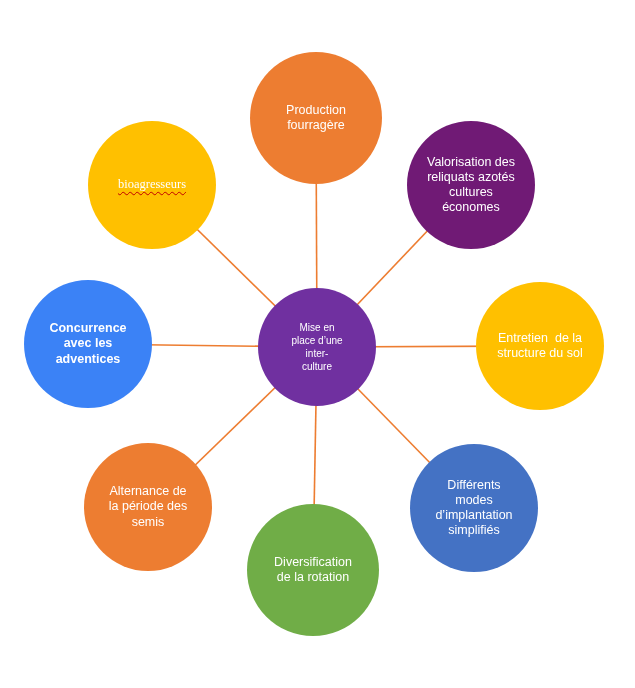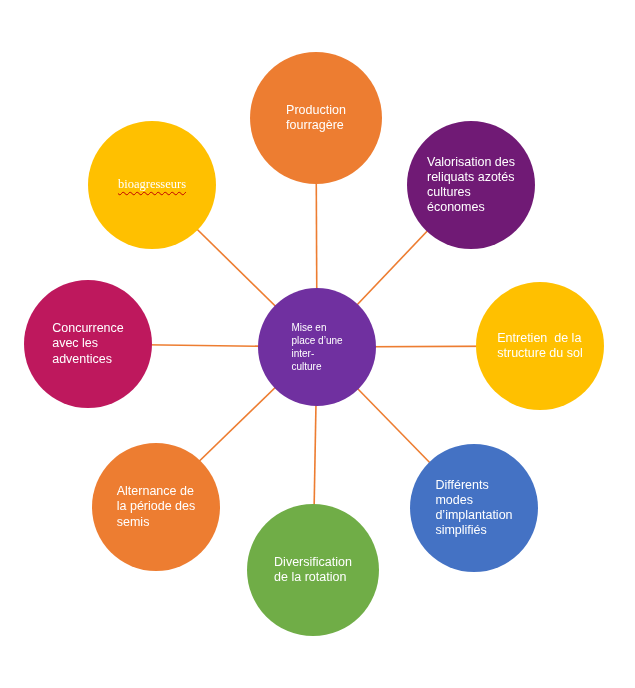--- a/index.html
+++ b/index.html
@@ -21,37 +21,38 @@
     top: 0;
     width: 635px;
     height: 688px;
   }
   .node {
     position: absolute;
     border-radius: 50%;
     display: flex;
     align-items: center;
     justify-content: center;
+    text-align: center;
     color: #ffffff;
     font-size: 12.5px;
     line-height: 1.22;
     white-space: pre-wrap;
     box-sizing: border-box;
     padding: 6px;
   }
   .center-node {
     font-size: 10px;
     line-height: 1.3;
   }
   .n0 { left: 250px; top: 52px;  width: 132px; height: 132px; }
   .n1 { left: 407px; top: 121px; width: 128px; height: 128px; }
   .n2 { left: 476px; top: 282px; width: 128px; height: 128px; }
   .n3 { left: 410px; top: 444px; width: 128px; height: 128px; }
   .n4 { left: 247px; top: 504px; width: 132px; height: 132px; }
-  .n5 { left: 92px;  top: 443px; width: 128px; height: 128px; }
+  .n5 { left: 84px;  top: 443px; width: 128px; height: 128px; }
   .n6 { left: 24px;  top: 280px; width: 128px; height: 128px; }
   .n7 { left: 88px;  top: 121px; width: 128px; height: 128px; }
   .center-node { left: 258px; top: 288px; width: 118px; height: 118px; }
   .label-block { display: block; }
   .wavy-underline {
     display: block;
     text-decoration-line: underline;
     text-decoration-style: wavy;
     text-decoration-thickness: 1px;
     text-underline-offset: 3px;
@@ -102,21 +103,21 @@
     <span class="label-block">Diversification
 de la rotation</span>
   </div>
 
   <div class="node n5" style="background-color: rgb(237, 125, 49);">
     <span class="label-block">Alternance de
 la période des
 semis</span>
   </div>
 
-  <div class="node n6" style="background-color: #be185d;">
+  <div class="node n6" style="background-color: #3b82f6; font-weight: bold;">
     <span class="label-block">Concurrence
 avec les
 adventices</span>
   </div>
 
   <div class="node n7" style="background-color: rgb(255, 192, 0);">
     <span>
       <span class="wavy-underline" style="text-decoration-color: rgb(192, 0, 0);">bioagresseurs</span>
     </span>
   </div>

